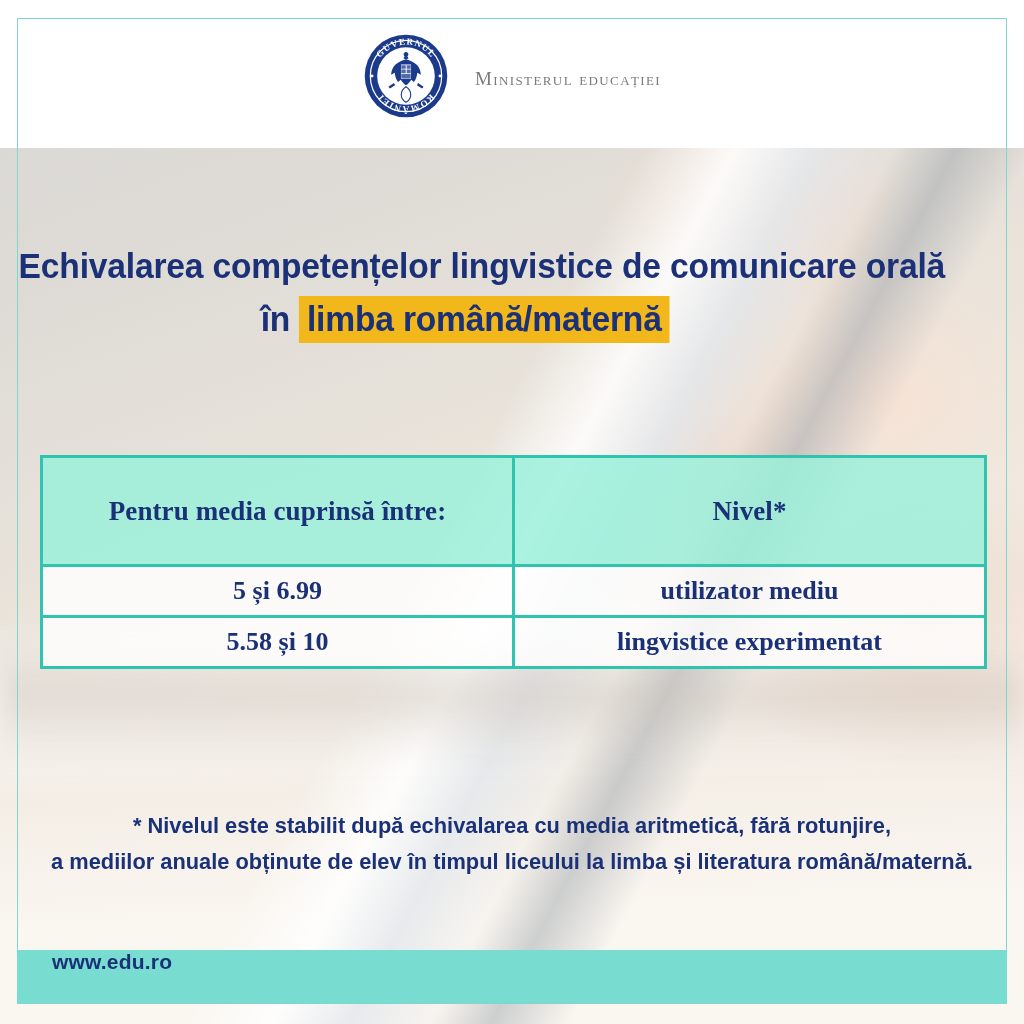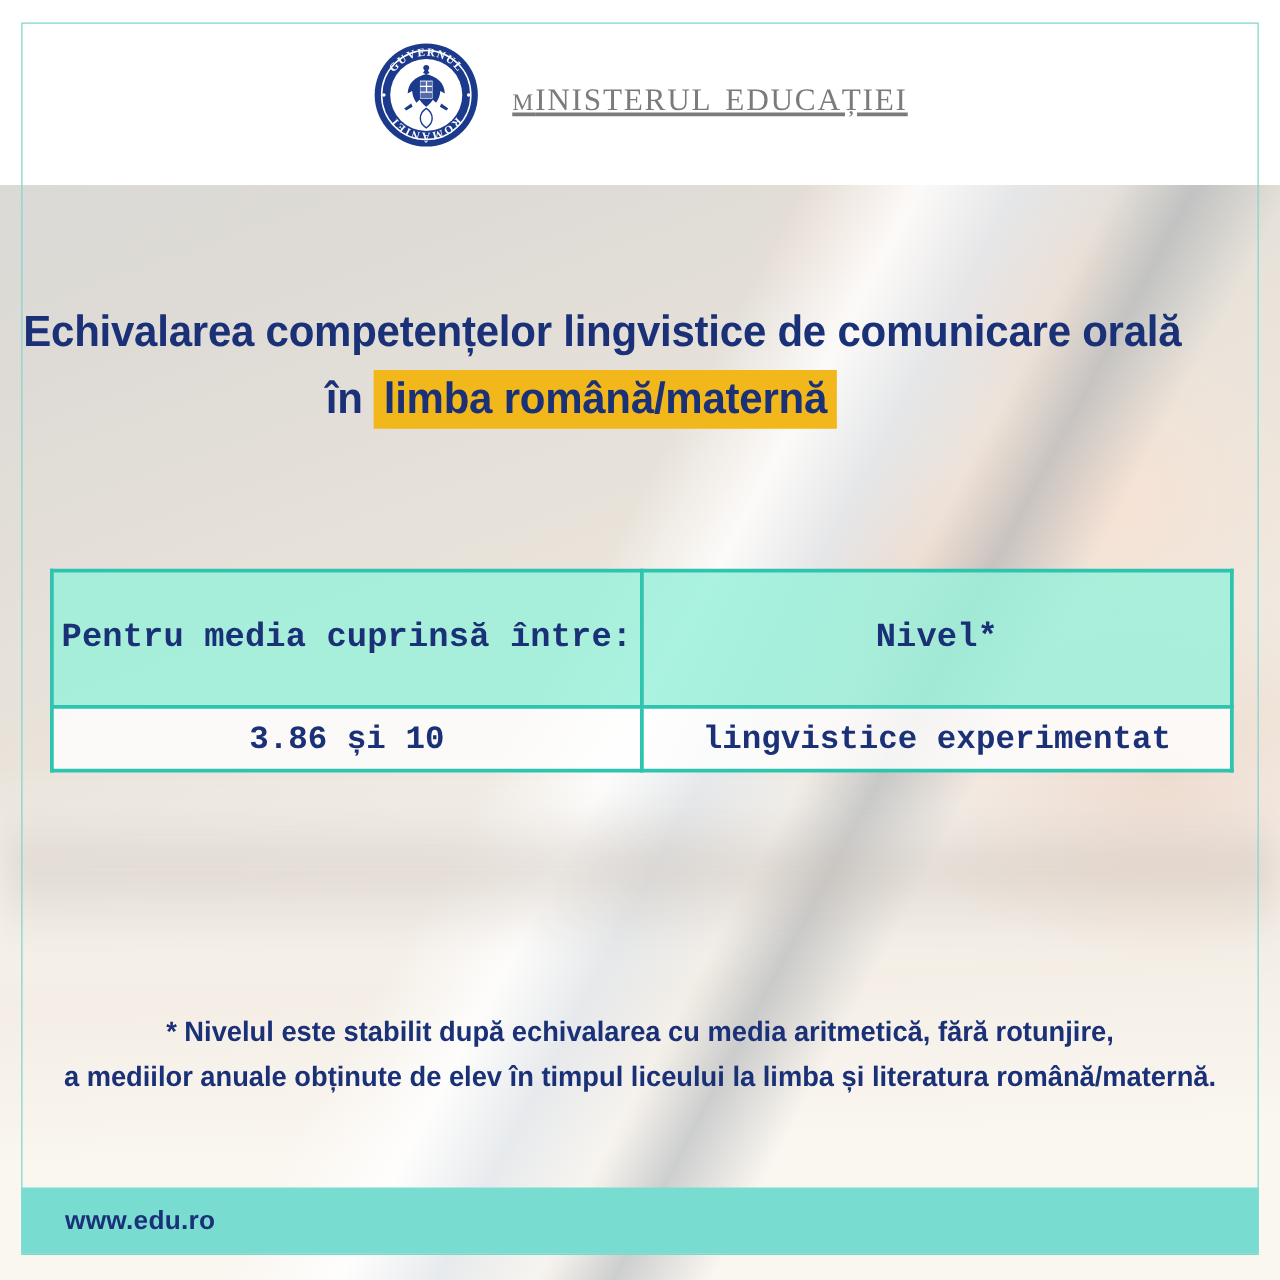--- a/index.html
+++ b/index.html
@@ -59,27 +59,26 @@
     width: 1024px; height: 148px;
     display: flex;
     align-items: center;
     justify-content: center;
     gap: 26px;
     padding-top: 4px;
     box-sizing: border-box;
   }
   .ministry-name {
     font-family: "Liberation Serif", "DejaVu Serif", serif;
-    font-size: 36px;
+    font-size: 19px;
     letter-spacing: 1.4px;
     color: #7b7b7d;
     font-variant: small-caps;
     text-transform: lowercase;
     white-space: nowrap;
-    text-decoration: underline;
   }
   .ministry-name::first-letter { font-size: 27px; }
 
   
   .frame {
     position: absolute;
     left: 17px; top: 18px;
     width: 990px; height: 986px;
     border: 1px solid #7fd6cc;
     box-sizing: border-box;
@@ -121,21 +120,21 @@
     width: 944px;
     border-collapse: collapse;
     table-layout: fixed;
   }
   .table td, .table th {
     border: 3px solid #2ec4b0;
     text-align: center;
     vertical-align: middle;
     font-weight: bold;
     color: #1b3177;
-    font-family: Liberation Mono, monospace;
+    font-family: Liberation Serif, serif;
   }
   .table th {
     background: rgba(152,240,219,0.82);
     height: 104px;
     font-size: 27px;
     letter-spacing: 0.1px;
   }
   .table td {
     background: rgba(255,255,255,0.80);
     height: 46px;
@@ -159,21 +158,20 @@
   }
   .footnote div { white-space: nowrap; }
 
   
   .footer-band {
     position: absolute;
     left: 17px; top: 950px;
     width: 990px; height: 53px;
     background: #78ddd0;
     display: flex;
-    align-items: center;
   }
   .footer-url {
     margin-left: 35px;
     font-family: "Liberation Sans Narrow", "Liberation Sans", "DejaVu Sans", sans-serif;
     font-weight: bold;
     font-size: 21px;
     color: #1b3177;
     letter-spacing: 0.2px;
   }
 </style>
@@ -232,21 +230,25 @@
         <col class="col-b">
       </colgroup>
     <thead>
       <tr>
         <th>Pentru media cuprinsă între:</th>
         <th>Nivel*</th>
       </tr>
     </thead>
     <tbody>
       <tr>
-        <td>3.86 și 10</td>
+        <td>5 și 6.99</td>
+        <td>utilizator mediu</td>
+      </tr>
+      <tr>
+        <td>5.58 și 10</td>
         <td>lingvistice experimentat</td>
       </tr>
     </tbody>
   </table>
 
   <div class="footnote">
     <div>* Nivelul este stabilit după echivalarea cu media aritmetică, fără rotunjire,</div>
     <div>a mediilor anuale obținute de elev în timpul liceului la limba și literatura română/maternă.</div>
   </div>
 

